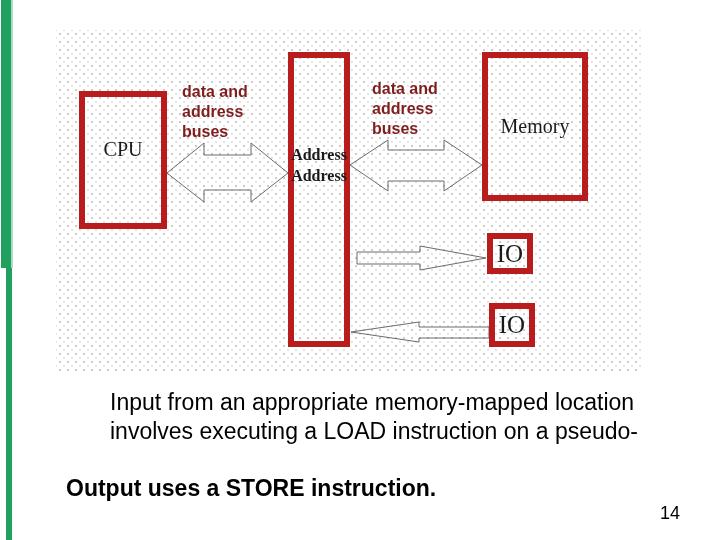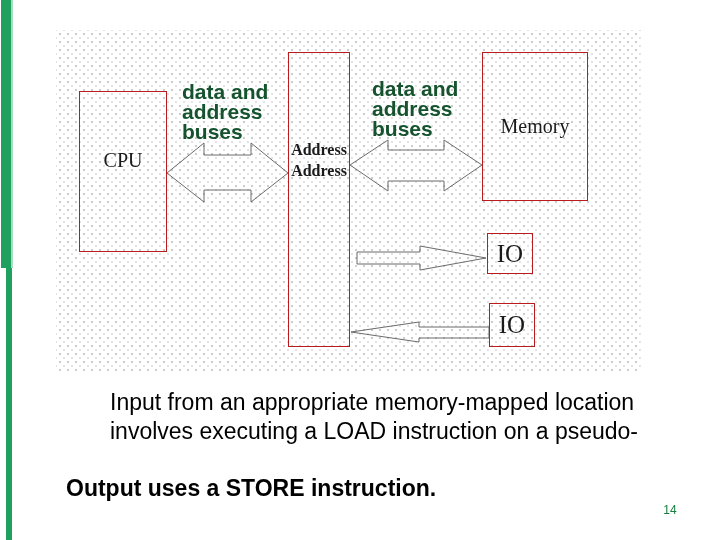--- a/index.html
+++ b/index.html
@@ -12,42 +12,42 @@
   .bar-bottom{position:absolute;left:6px;top:268px;width:6px;height:272px;background:#1fa05e;}
 
   
   .diagram{position:absolute;left:0;top:0;width:720px;height:380px;}
   .dots{position:absolute;left:56px;top:30px;width:585px;height:342px;
         background-image:radial-gradient(#cccccc 0.9px, transparent 1px),
                          radial-gradient(#e3e3e3 0.8px, transparent 1px);
         background-size:8px 8px,8px 8px;background-position:0 0,4px 4px;}
   .arrow-svg{position:absolute;left:0;top:0;}
 
-  .box{position:absolute;border:1px solid #b91c1c;box-sizing:border-box;
+  .box{position:absolute;border:6px solid #b91c1c;box-sizing:border-box;
        display:flex;align-items:center;justify-content:center;
        font-family:"Liberation Serif",serif;color:#1a1a1a;}
-  .cpu{left:79px;top:91px;width:88px;height:161px;font-size:20px;padding-bottom:22px;}
+  .cpu{left:79px;top:91px;width:88px;height:138px;font-size:20px;padding-bottom:22px;}
   .decoder{left:288px;top:52px;width:62px;height:295px;
            flex-direction:column;justify-content:flex-start;padding-top:86px;
            font-size:16px;font-weight:600;line-height:21px;text-align:center;}
   .memory{left:482px;top:52px;width:106px;height:149px;font-size:20px;}
   .io{font-size:25px;}
   .io1{left:487px;top:233px;width:46px;height:41px;}
   .io2{left:489px;top:303px;width:46px;height:44px;}
 
-  .bus-label{position:absolute;font-weight:bold;font-size:21px;line-height:20px;color:#14532d;}
+  .bus-label{position:absolute;font-weight:bold;font-size:16px;line-height:20px;color:#7f1d1d;}
   .bus-label-left{left:182px;top:82px;}
   .bus-label-right{left:372px;top:79px;}
 
   
   .para{position:absolute;left:66px;color:#000;font-size:23px;line-height:28.5px;}
   .p1{top:388px;margin-left:44px;}
   .p2{top:474px;font-weight:bold;}
   .page-number{position:absolute;left:655px;top:503px;width:30px;text-align:center;
-               font-size:12px;color:#15803d;}
+               font-size:18px;color:#000000;}
 </style>
 </head>
 <body>
 
 <div class="slide">
 
   <div class="bar-top"></div>
   <div class="bar-top-edge"></div>
   <div class="bar-bottom"></div>
 

